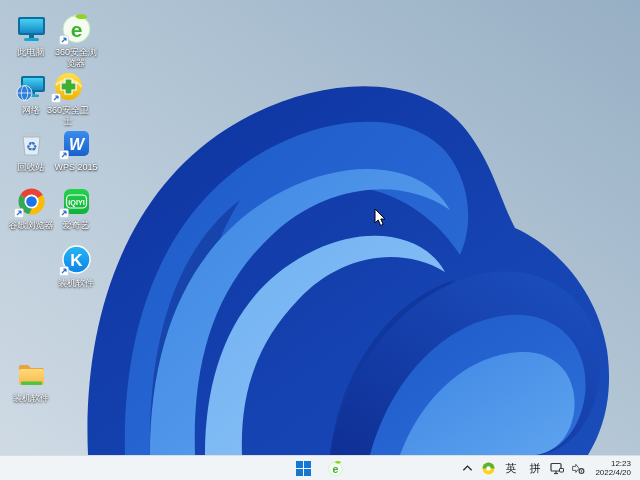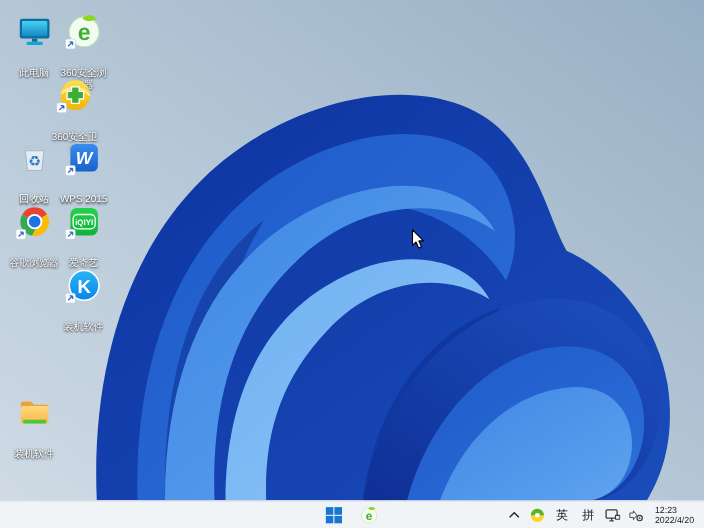--- a/index.html
+++ b/index.html
@@ -5,32 +5,32 @@
   html,body{margin:0;padding:0;}
   body{width:640px;height:480px;overflow:hidden;font-family:"Liberation Sans",sans-serif;}
   .screen{position:relative;width:640px;height:480px;background:#b9cbda;}
   .desktop{position:absolute;left:0;top:0;width:640px;height:455px;overflow:hidden;}
   .wallpaper{position:absolute;left:0;top:0;width:640px;height:455px;}
   
   .cell{position:absolute;width:48px;display:flex;flex-direction:column;align-items:center;cursor:default;}
   .icon-wrap{position:relative;width:33px;height:33px;}
   .icon-wrap svg{display:block;}
   .shortcut-badge{position:absolute;left:-1px;bottom:0;width:10px;height:10px;}
-  .icon-label{margin-top:16px;font-size:9px;line-height:11px;color:#fff;text-align:center;
+  .icon-label{margin-top:2px;font-size:9px;line-height:11px;color:#fff;text-align:center;
     text-shadow:0 1px 2px rgba(0,0,0,.75),0 0 2px rgba(0,0,0,.5);word-break:break-all;max-width:48px;}
   
   .taskbar{position:absolute;left:0;bottom:0;width:640px;height:25px;background:#f1f4f7;
     border-top:1px solid #d9dee4;box-sizing:border-box;}
   .tb-center{position:absolute;left:50%;top:0;transform:translateX(-50%);height:100%;
     display:flex;align-items:center;gap:10px;}
   .tb-right{position:absolute;right:0;top:0;height:100%;display:flex;align-items:center;gap:1px;padding-right:4px;}
   .tb-btn{display:flex;align-items:center;justify-content:center;height:22px;min-width:20px;
     padding:0 3px;background:transparent;border:none;border-radius:4px;cursor:default;}
   .ime{font-size:11px;color:#151515;padding:0 6px;}
-  .clock{text-align:left;font-size:8px;line-height:9.5px;color:#1b1b1b;padding:0 5px 0 6px;}
+  .clock{text-align:right;font-size:8px;line-height:9.5px;color:#1b1b1b;padding:0 5px 0 6px;}
   .cursor{position:absolute;left:374px;top:208px;width:12px;height:19px;pointer-events:none;}
 </style>
 </head>
 <body>
 
 <div class="screen">
   <div class="desktop">
 
     <svg class="wallpaper" viewBox="0 0 640 455">
       <defs>
@@ -105,20 +105,34 @@
         <svg x="0" y="0"></svg>
       </svg>
       <svg class="shortcut-badge" viewBox="0 0 10 10">
         <rect x="0.5" y="0.5" width="9" height="9" rx="1.5" fill="#fff" stroke="#b9c4cd" stroke-width="0.5"></rect>
         <path d="M3 7 L7 3 M7 3 H4.2 M7 3 V5.8" stroke="#2f6fd0" stroke-width="1.2" fill="none"></path>
       </svg>
         </div>
       <div class="icon-label">360安全浏览器</div>
     </div>
 
+    <div class="cell" style="left:7px;top:70px">
+      <div class="icon-wrap">
+          <svg width="33" height="33" viewBox="0 0 33 33">
+        <rect x="6" y="6" width="24" height="16" rx="2" fill="#0c6e9c"></rect>
+        <rect x="8" y="8" width="20" height="12" fill="url(#scr)"></rect>
+        <rect x="15" y="22" width="5" height="2.5" fill="#0c6e9c"></rect>
+        <rect x="11" y="24.5" width="13" height="2.5" rx="1" fill="#15a5d4"></rect>
+        <circle cx="9.5" cy="23" r="7.5" fill="#2e7fd8" stroke="#fff" stroke-width="0.8"></circle>
+        <ellipse cx="9.5" cy="23" rx="3.2" ry="7" fill="none" stroke="rgba(255,255,255,.85)" stroke-width="0.8"></ellipse>
+        <line x1="2.5" y1="23" x2="16.5" y2="23" stroke="rgba(255,255,255,.85)" stroke-width="0.8"></line>
+      </svg>
+        </div>
+      <div class="icon-label">网络</div>
+    </div>
 
     <div class="cell" style="left:44px;top:70px">
       <div class="icon-wrap">
           <svg width="33" height="33" viewBox="0 0 33 33">
         <defs>
               <linearGradient id="yball" x1="0" y1="0" x2="0" y2="1">
           <stop offset="0" stop-color="#ffe14d"></stop>
                 <stop offset="1" stop-color="#f0b400"></stop>
         </linearGradient>
             </defs>

